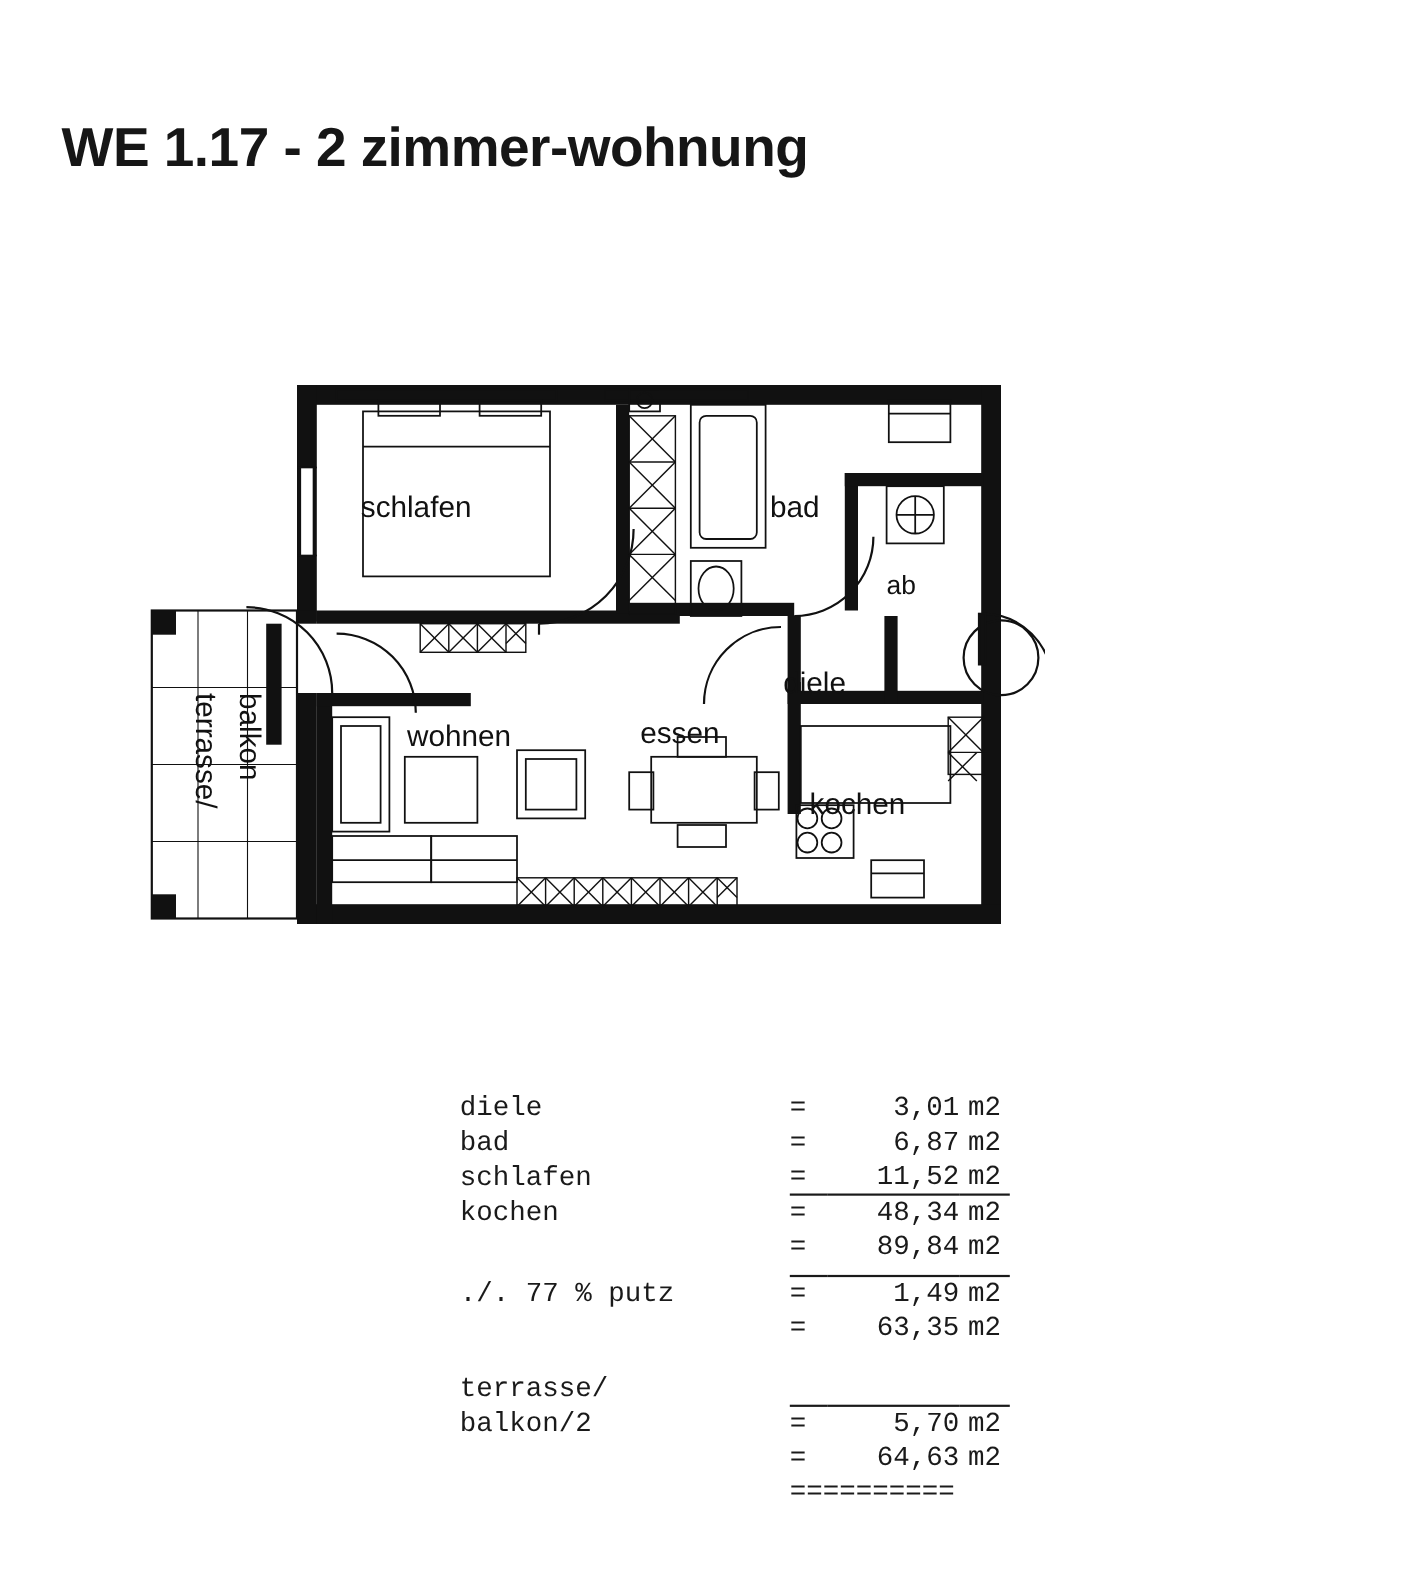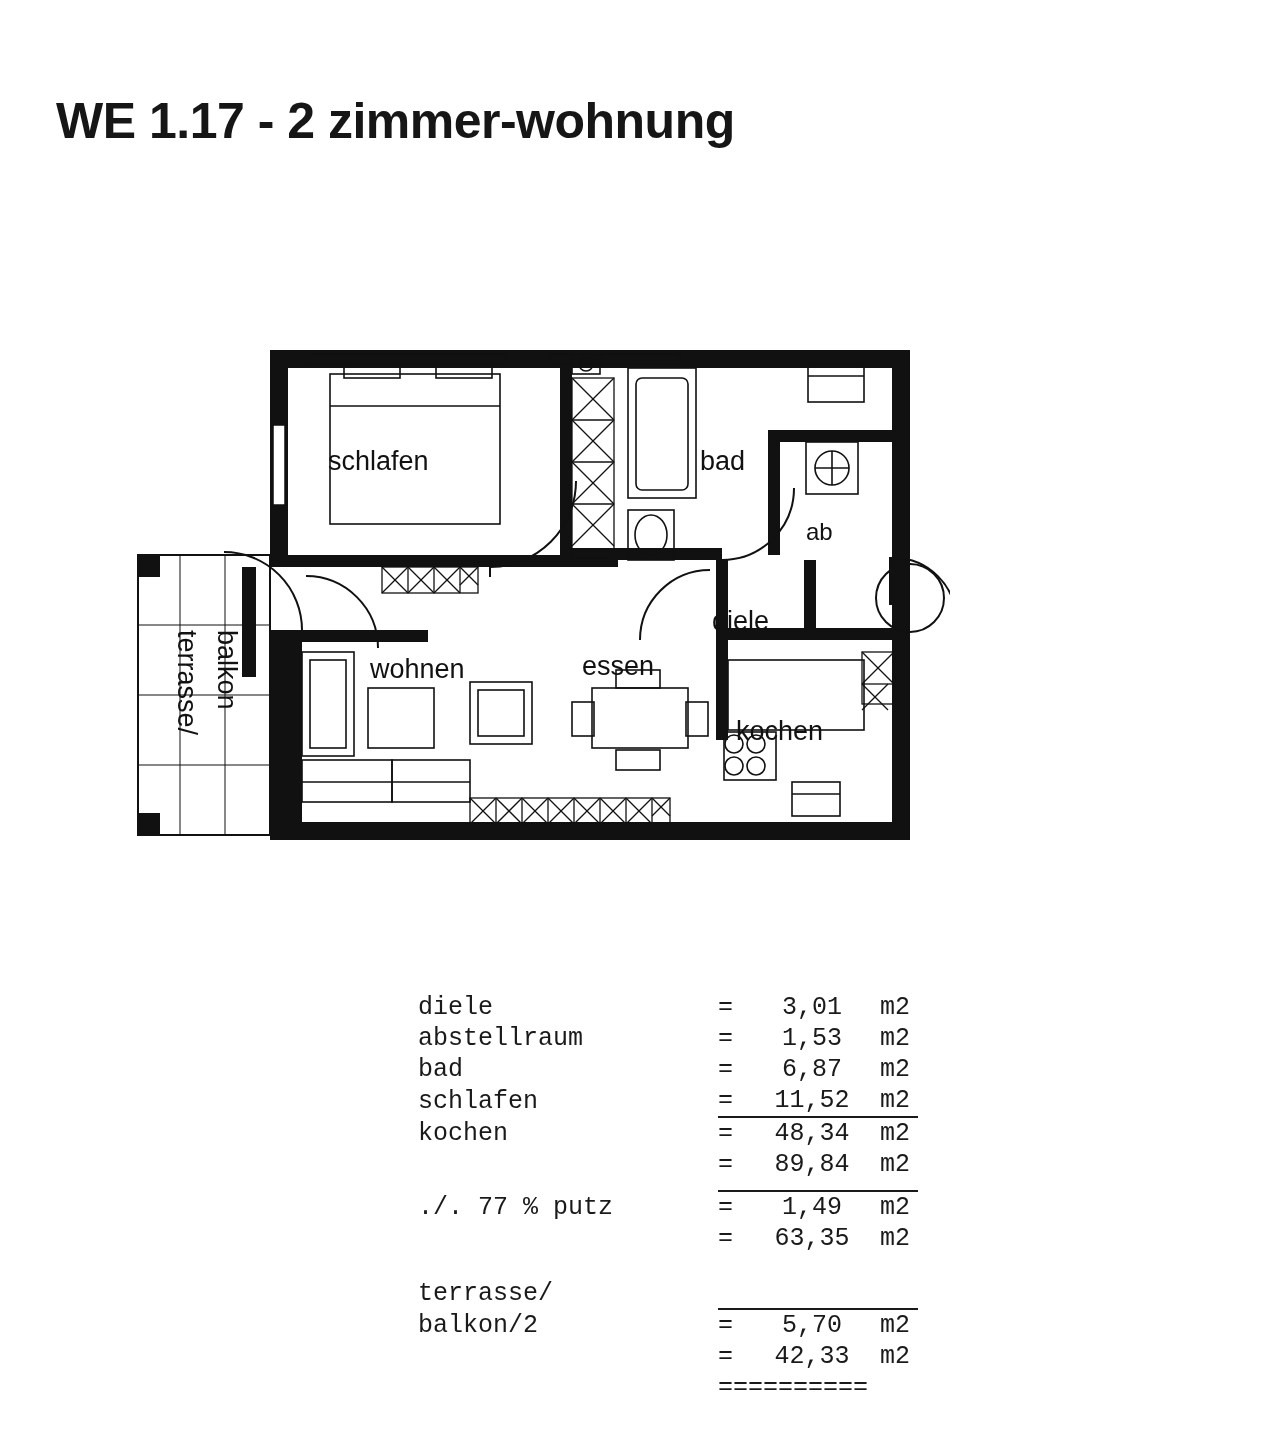--- a/index.html
+++ b/index.html
@@ -16,21 +16,21 @@
     overflow: hidden;
   }
   .page {
     position: absolute;
     inset: 0;
   }
   
   .title {
     position: absolute;
     left: 56px;
-    top: 92px;
+    top: 105px;
     font-family: "Liberation Sans", sans-serif;
     font-weight: bold;
     font-size: 50px;
     letter-spacing: -0.5px;
     color: #161616;
     white-space: nowrap;
   }
   
   .plan {
     position: absolute;
@@ -69,21 +69,21 @@
   .areas td {
     padding: 0;
     font-family: "Liberation Mono", monospace;
     font-size: 25px;
     line-height: 31px;
     vertical-align: bottom;
     white-space: pre;
   }
   td.c-name { width: 300px; }
   td.c-eq   { width: 34px; text-align: left; }
-  td.c-val  { width: 120px; text-align: center; padding-right: 0; }
+  td.c-val  { width: 120px; text-align: right; padding-right: 0; }
   td.c-unit { width: 46px; text-align: center; }
   tr.rule td.c-eq,
   tr.rule td.c-val,
   tr.rule td.c-unit {
     border-top: 2px solid #1a1a1a;
   }
   tr.spacer td { height: 24px; }
   tr.small-spacer td { height: 10px; }
   .eqline {
     letter-spacing: 0px;
@@ -317,26 +317,20 @@
   <div class="areas">
     <table>
       <tbody>
         <tr>
           <td class="c-name">diele</td>
           <td class="c-eq">=</td>
           <td class="c-val">3,01</td>
           <td class="c-unit">m2</td>
         </tr>
         <tr>
-          <td class="c-name">abstellraum</td>
-          <td class="c-eq">=</td>
-          <td class="c-val">1,53</td>
-          <td class="c-unit">m2</td>
-        </tr>
-        <tr>
           <td class="c-name">bad</td>
           <td class="c-eq">=</td>
           <td class="c-val">6,87</td>
           <td class="c-unit">m2</td>
         </tr>
         <tr>
           <td class="c-name">schlafen</td>
           <td class="c-eq">=</td>
           <td class="c-val">11,52</td>
           <td class="c-unit">m2</td>
@@ -375,21 +369,21 @@
         </tr>
         <tr class="rule">
           <td class="c-name">balkon/2</td>
           <td class="c-eq">=</td>
           <td class="c-val">5,70</td>
           <td class="c-unit">m2</td>
         </tr>
         <tr>
           <td class="c-name"></td>
           <td class="c-eq">=</td>
-          <td class="c-val">42,33</td>
+          <td class="c-val">64,63</td>
           <td class="c-unit">m2</td>
         </tr>
         <tr>
           <td class="c-name"></td>
           <td class="c-eq eqline" colspan="3">==========</td>
         </tr>
       </tbody>
     </table>
   </div>
 

